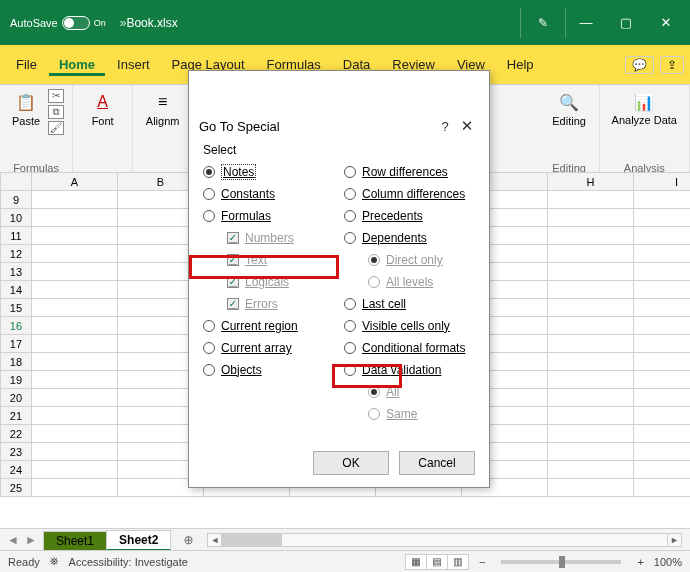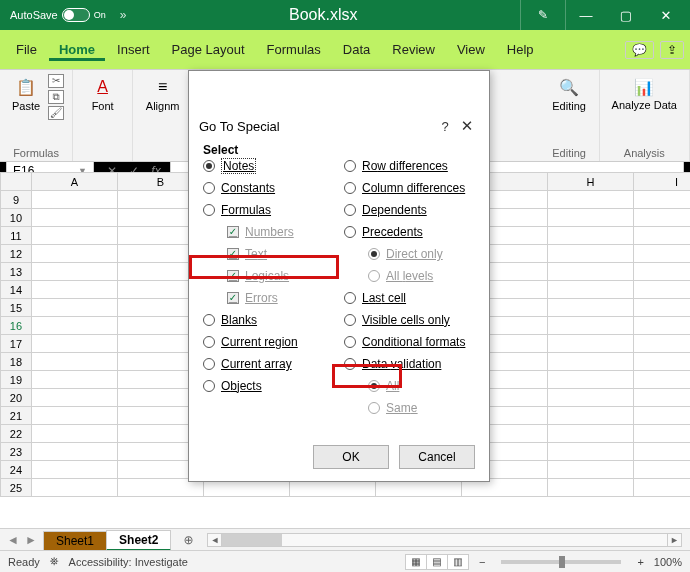--- a/index.html
+++ b/index.html
@@ -1,30 +1,30 @@
 <!DOCTYPE html>
 <html><head>
 <meta charset="utf-8">
 <style>
 * { box-sizing: border-box; margin: 0; padding: 0; font-family: "Segoe UI", Arial, sans-serif; }
 body { background: #fff; width: 690px; height: 572px; overflow: hidden; position: relative; font-size: 12px; }
 
 
-.titlebar { background: #107c41; height: 30px; display: flex; align-items: center; color: #fff; padding: 0 4px; }
+.titlebar { background: #107c41; height: 45px; display: flex; align-items: center; color: #fff; padding: 0 4px; }
 .titlebar .autosave { display: flex; align-items: center; gap: 4px; font-size: 11px; padding: 0 6px; }
 .titlebar .toggle { width: 28px; height: 14px; border: 1px solid #fff; border-radius: 8px; position: relative; background: rgba(255,255,255,0.1); }
 .titlebar .toggle::after { content: ""; position: absolute; width: 10px; height: 10px; border-radius: 50%; background: #fff; left: 1px; top: 1px; }
 .titlebar .qat { margin-left: 8px; opacity: .8;}
-.titlebar .title { flex: 1; text-align: center; font-size: 16px; }
+.titlebar .title { flex: 1; text-align: left; font-size: 12px; }
 .titlebar .winctl { display: flex; gap: 0; }
 .titlebar .winbtn { width: 40px; height: 30px; display: flex; align-items: center; justify-content: center; color: #fff; font-size: 13px; }
 .penarea { width: 46px; text-align:center; border-left:1px solid rgba(255,255,255,.25); border-right:1px solid rgba(255,255,255,.25); height:30px; line-height:30px;}
 
 
-.ribtabs { display: flex; align-items: center; height: 40px; border-bottom: 1px solid #d0d0d0; background: #bef264; padding: 0 6px; gap: 2px; }
+.ribtabs { display: flex; align-items: center; height: 40px; border-bottom: 1px solid #d0d0d0; background: #fde047; padding: 0 6px; gap: 2px; }
 .ribtab { padding: 4px 10px; font-size: 13px; color: #222; }
 .ribtab.active { color: #107c41; border-bottom: 3px solid #107c41; font-weight: 600; padding-bottom: 1px; }
 .ribtabs .spacer { flex: 1; }
 .ribshare { border:1px solid #ccc; padding:1px 6px; font-size:12px; border-radius:2px; margin-left:4px;}
 
 
 .ribbon { height: 92px; background: #f3f3f3; border-bottom: 1px solid #d0d0d0; display: flex; }
 .ribgroup { border-right: 1px solid #e0e0e0; padding: 4px 8px 2px; display: flex; flex-direction: column; justify-content: space-between; min-width: 60px; }
 .ribgroup .lbl { font-size: 11px; text-align: center; color: #666; }
 .ribstack { display: flex; gap: 4px; align-items: flex-start; }
@@ -49,21 +49,21 @@
 table.grid th.colh { background: #f3f3f3; font-weight: normal; height: 18px; width: 78px; }
 table.grid th.rowh { background: #f3f3f3; font-weight: normal; width: 28px; height: 18px; text-align: center; }
 table.grid th.corner { background:#f3f3f3; width:28px;}
 table.grid td { height: 18px; } 
 th.rowh.sel { background:#d2e8d7; color:#107c41;}
 
 
 .sheettabs { position: absolute; bottom: 22px; left: 0; right: 0; height: 22px; background: #f3f3f3; border-top: 1px solid #d0d0d0; display: flex; align-items: center; font-size: 12px; }
 .navarrows { display:flex; gap:0; padding:0 4px;}
 .navarrow { width:18px; text-align:center; color:#888;}
-.stab { padding: 2px 12px; border: 1px solid #ccc; border-bottom: none; background:#a16207; margin-left:-1px; position:relative; top:1px;}
+.stab { padding: 2px 12px; border: 1px solid #ccc; border-bottom: none; background:#4d7c0f; margin-left:-1px; position:relative; top:1px;}
 .stab.active { background: #fff; border-bottom:2px solid #107c41; font-weight:600;}
 .addsheet { width:22px; text-align:center; color:#666; margin-left:6px;}
 .hscroll { flex:1; margin:0 8px; height:14px; border:1px solid #ccc; background:#f8f8f8; position:relative;}
 .hscroll .thumb{ position:absolute; left:0; width:60px; top:0; bottom:0; background:#cfcfcf;}
 .hscroll .arr{ position:absolute; width:14px; top:0; bottom:0; font-size:9px; text-align:center; line-height:12px; color:#666;}
 .hscroll .arr.l{left:0; border-right:1px solid #ccc;}
 .hscroll .arr.r{right:0; border-left:1px solid #ccc;}
 
 
 .status { position: absolute; bottom: 0; left: 0; right: 0; height: 22px; background: #f3f3f3; border-top: 1px solid #d0d0d0; display: flex; align-items: center; font-size: 11px; padding: 0 8px; gap: 10px; color:#444;}
@@ -73,21 +73,21 @@
 .zoomslider { width:120px; height:4px; background:#ccc; position:relative; margin:0 6px;}
 .zoomslider .knob{position:absolute; left:58px; top:-4px; width:6px; height:12px; background:#888;}
 
 
 .dialog { position: absolute; left: 188px; top: 70px; width: 302px; background: #fff; border: 1px solid #888; box-shadow: 2px 2px 8px rgba(0,0,0,.25); z-index: 50; font-size:12px;}
 .dialog .dtitle { display:flex; align-items:center; padding:6px 10px; font-size:13px;margin-top:40px;}
 .dialog .dtitle .sp{flex:1;}
 .dialog .help{ width:20px; text-align:center; font-size:13px; color:#333;}
 .dialog .close{ width:24px; text-align:center; font-size:15px; color:#333;}
 .dialog .body{ padding: 2px 14px 12px;}
-.dialog .sellbl{ font-weight:bold;}
+.dialog .sellbl{ margin-bottom:6px;}
 .dialog .cols{ display:flex; gap:10px;}
 .dialog .col{ flex:1; display:flex; flex-direction:column; gap:4px;}
 .opt { display:flex; align-items:center; gap:6px; height:18px;text-decoration:underline;}
 .radio { width:12px; height:12px; border:1px solid #555; border-radius:50%; display:inline-flex; align-items:center; justify-content:center; flex:0 0 12px;}
 .radio.checked::after{ content:""; width:6px; height:6px; background:#333; border-radius:50%;}
 .radio.disabled{ border-color:#aaa;}
 .chk { width:12px; height:12px; border:1px solid #888; background:#eee; color:#0a7d3e; font-size:10px; text-align:center; line-height:10px; flex:0 0 12px;}
 .opt .indent{ margin-left:18px;}
 .opt.dis { color:#9a9a9a;}
 .u{ text-decoration: underline;}
@@ -468,24 +468,20 @@
             <span class="chk">✓</span>
             <span>Lo<span class="u">g</span>icals</span>
           </div>
         <div class="opt dis">
             <span class="indent"></span>
             <span class="chk">✓</span>
             <span><span class="u">E</span>rrors</span>
           </div>
         <div class="opt">
             <span class="radio"></span>
-            <span>Blan<span class="u">k</span>s</span>
-          </div>
-        <div class="opt">
-            <span class="radio"></span>
             <span>Current <span class="u">r</span>egion</span>
           </div>
         <div class="opt">
             <span class="radio"></span>
             <span>Current <span class="u">a</span>rray</span>
           </div>
         <div class="opt">
             <span class="radio"></span>
             <span>O<span class="u">b</span>jects</span>
           </div>
@@ -494,25 +490,25 @@
         <div class="opt">
             <span class="radio"></span>
             <span>Ro<span class="u">w</span> differences</span>
           </div>
         <div class="opt">
             <span class="radio"></span>
             <span>Colu<span class="u">m</span>n differences</span>
           </div>
         <div class="opt">
             <span class="radio"></span>
+            <span><span class="u">P</span>recedents</span>
+          </div>
+        <div class="opt">
+            <span class="radio"></span>
             <span><span class="u">D</span>ependents</span>
-          </div>
-        <div class="opt">
-            <span class="radio"></span>
-            <span><span class="u">P</span>recedents</span>
           </div>
         <div class="opt dis">
             <span class="indent"></span>
             <span class="radio disabled checked"></span>
             <span>D<span class="u">i</span>rect only</span>
           </div>
         <div class="opt dis">
             <span class="indent"></span>
             <span class="radio disabled"></span>
             <span>All <span class="u">l</span>evels</span>

